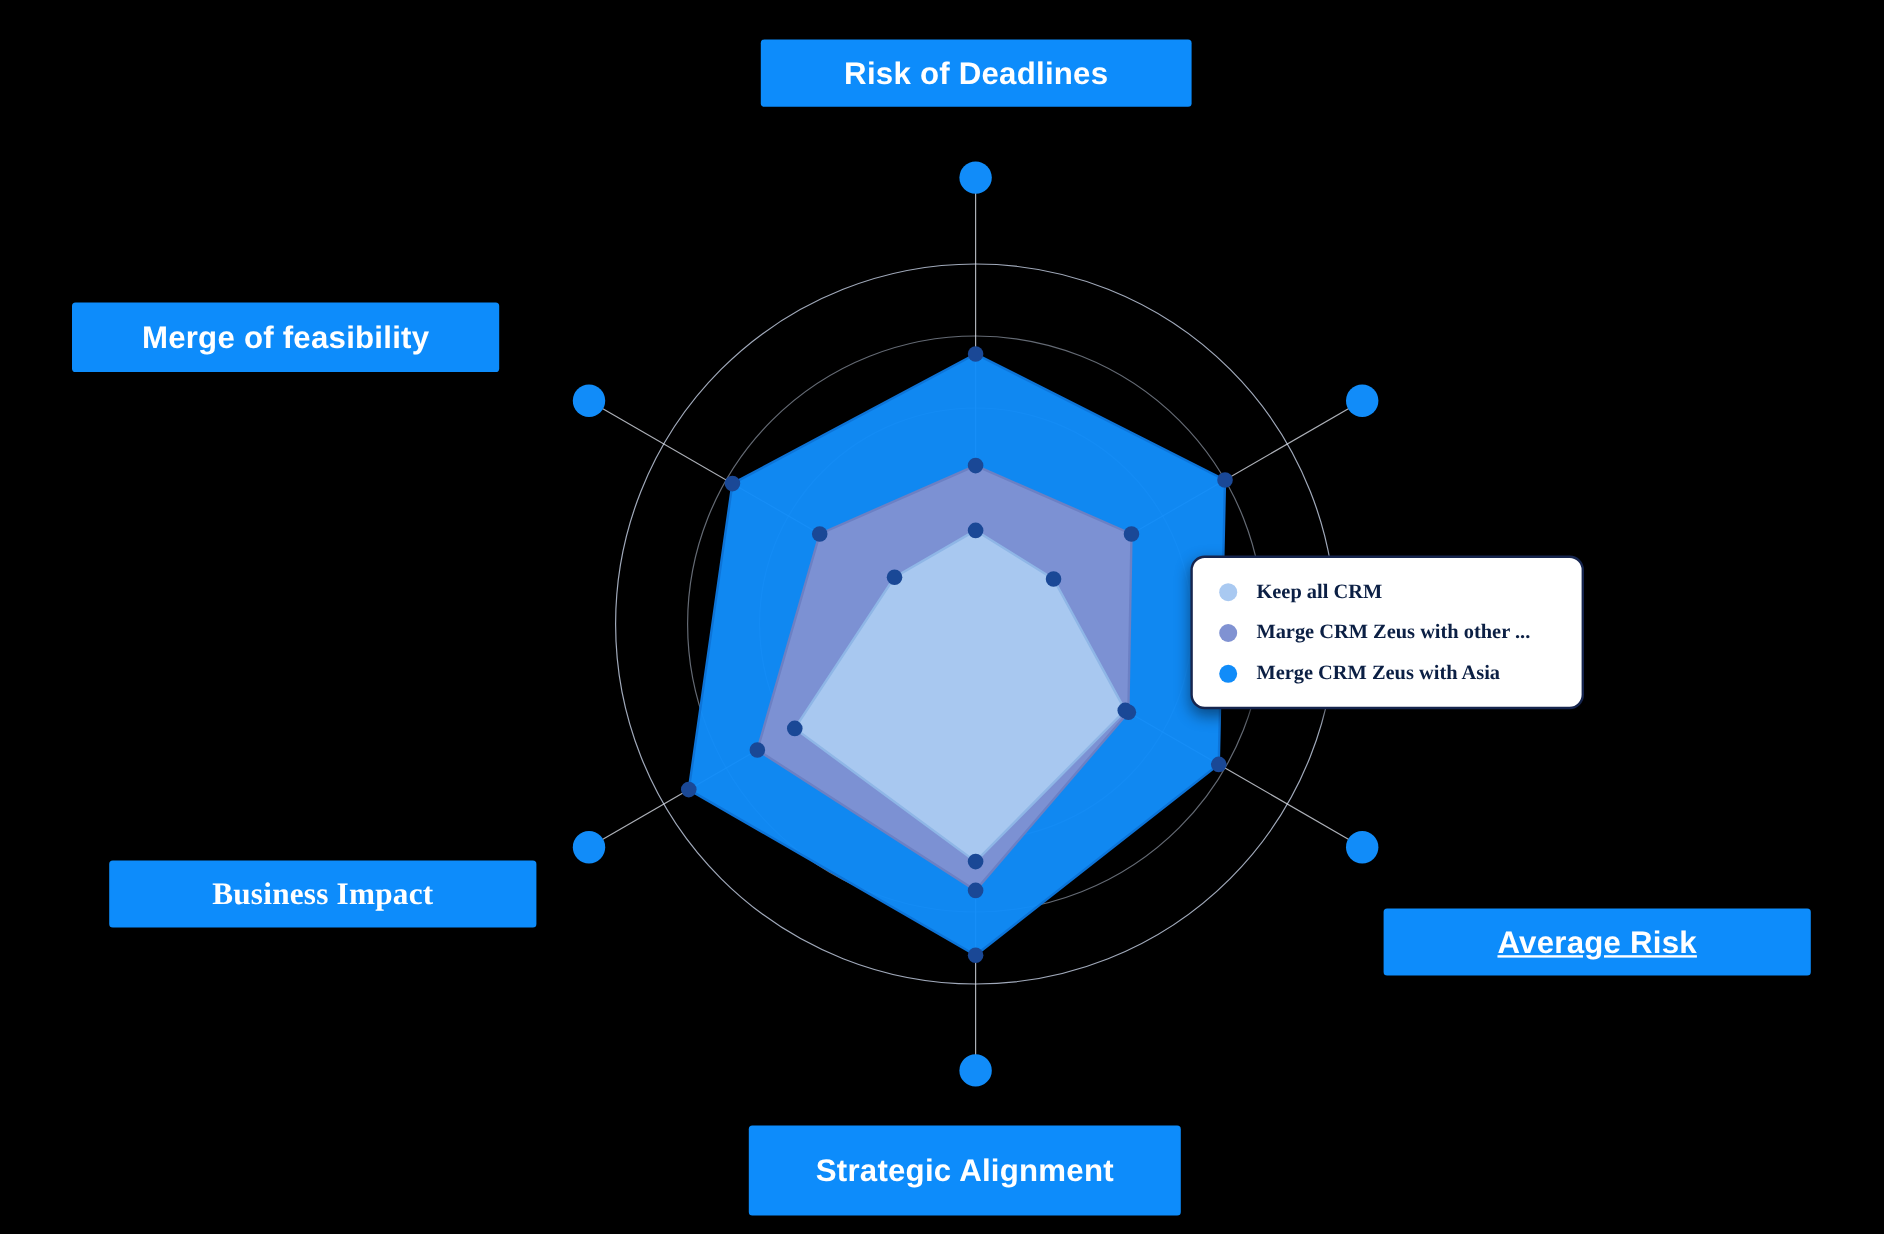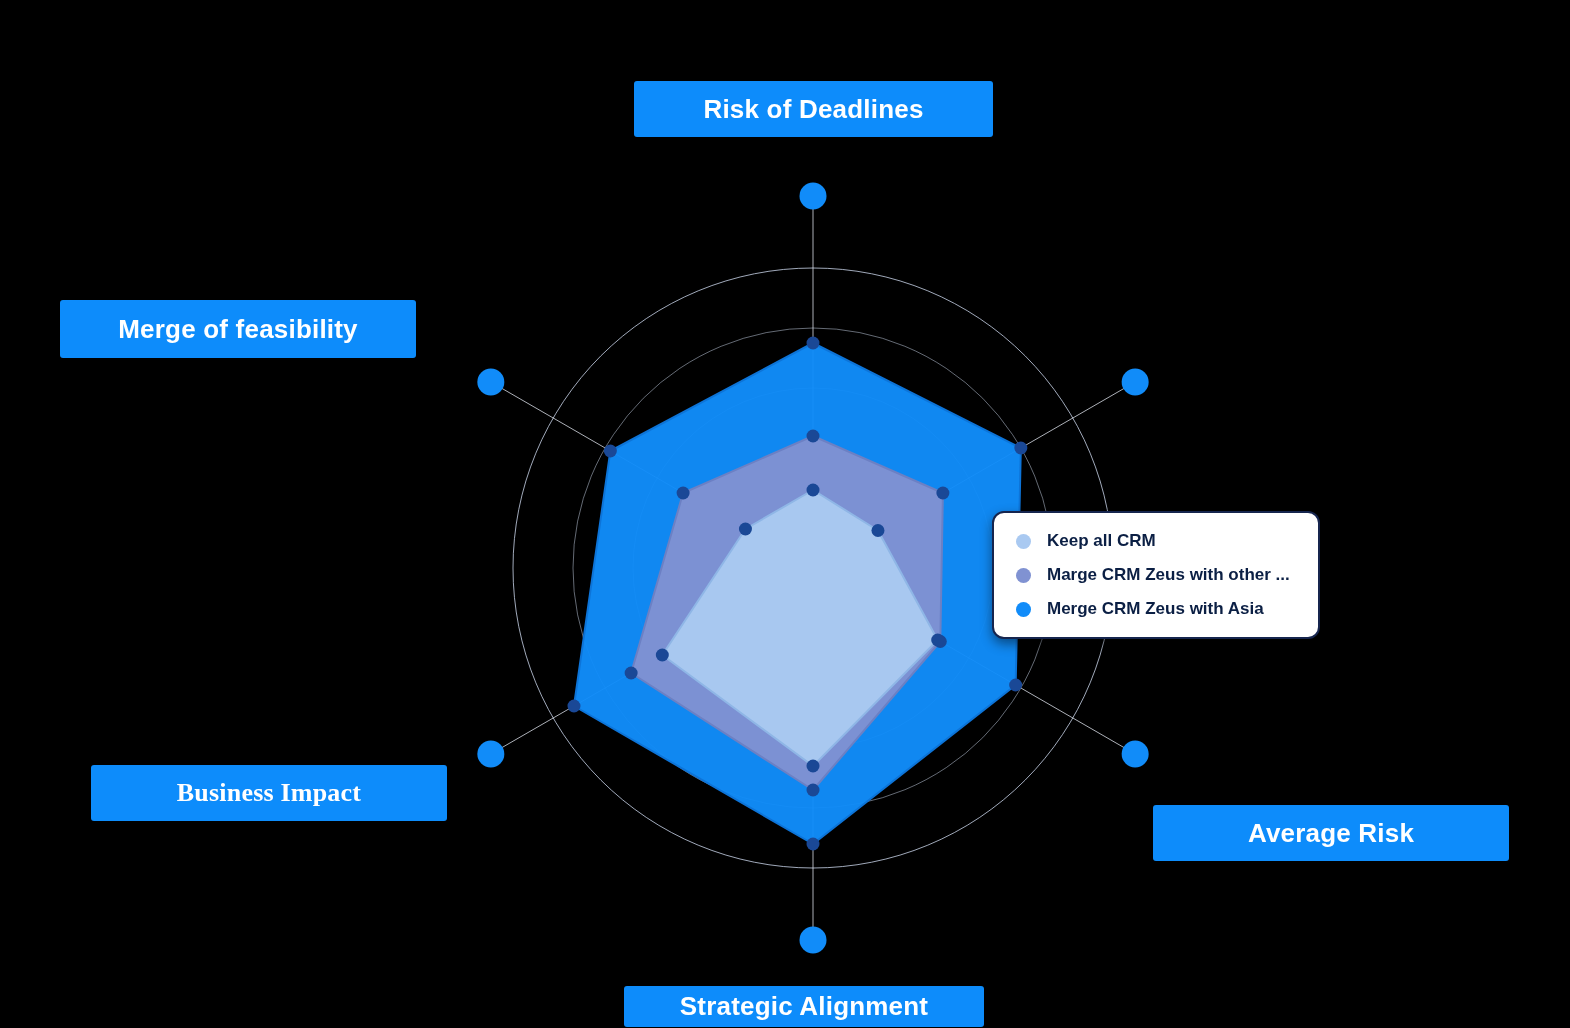--- a/index.html
+++ b/index.html
@@ -2,47 +2,48 @@
 <html style="--background: #000000; --label-bg: #0d8cfb; --label-text: #ffffff; --grid-line: #c8d3e8; --axis-line: #e6ebf5; --axis-dot: #118cf9; --vertex-dot: #1a4896; --legend-bg: #ffffff; --legend-border: #16254e; --legend-text: #0b1f44;"><head>
 <meta charset="utf-8">
 <style>
   * { margin:0; padding:0; box-sizing:border-box; }
   html,body { width:1570px; height:1028px; overflow:hidden; }
   body {
     background: var(--background, #000);
     font-family: "Liberation Sans", sans-serif;
     position: relative;
   }
-  .stage { position:absolute; inset:0;margin-top:48px; }
+  .stage { position:absolute; inset:0; }
   #radar-svg { position:absolute; left:0; top:0; width:1570px; height:1028px; }
 
   .axis-label {
     position:absolute;
     background: var(--label-bg, #0d8cfb);
     color: var(--label-text, #fff);
     display:flex; align-items:center; justify-content:center;
     font-size:26px; font-weight:600; letter-spacing:.2px;
     border-radius:3px;
   }
   .pos-deadlines   { left:634px;  top:33px;  width:359px; height:56px; }
   .pos-quality     { left:1114px; top:243px; width:352px; height:54px; }
   .pos-feasibility { left:60px;   top:252px; width:356px; height:58px; }
   .pos-business    { left:91px;   top:717px; width:356px; height:56px;font-family:Liberation Serif, serif; }
-  .pos-average     { left:1153px; top:757px; width:356px; height:56px; }
-  .pos-strategic   { left:624px;  top:938px; width:360px; height:41px; }
+  .pos-average     { left:1153px; top:757px; width:356px; height:56px;text-decoration:underline; }
+  .pos-strategic   { left:624px;  top:938px; width:360px; height:75px; }
 
   .legend {
     position:absolute; left:992px; top:463px; width:328px; min-height:128px;
     background: var(--legend-bg, #fff);
     border: 2px solid var(--legend-border, #16254e);
     border-radius: 12px;
     padding: 18px 14px 18px 22px;
     display:flex; flex-direction:column; justify-content:space-between; gap:8px;
     box-shadow: 0 5px 12px rgba(0,0,0,.45);
     z-index: 5;
+    font-family: Liberation Serif, serif;
   }
   .legend-row { display:flex; align-items:center; gap:16px; cursor:pointer; }
   .legend-dot { width:15px; height:15px; border-radius:50%; flex:0 0 auto; }
   .legend-label {
     font-size:17px; font-weight:600; color: var(--legend-text, #0b1f44);
     white-space:nowrap;
   }
 </style>
 </head>
 <body>

